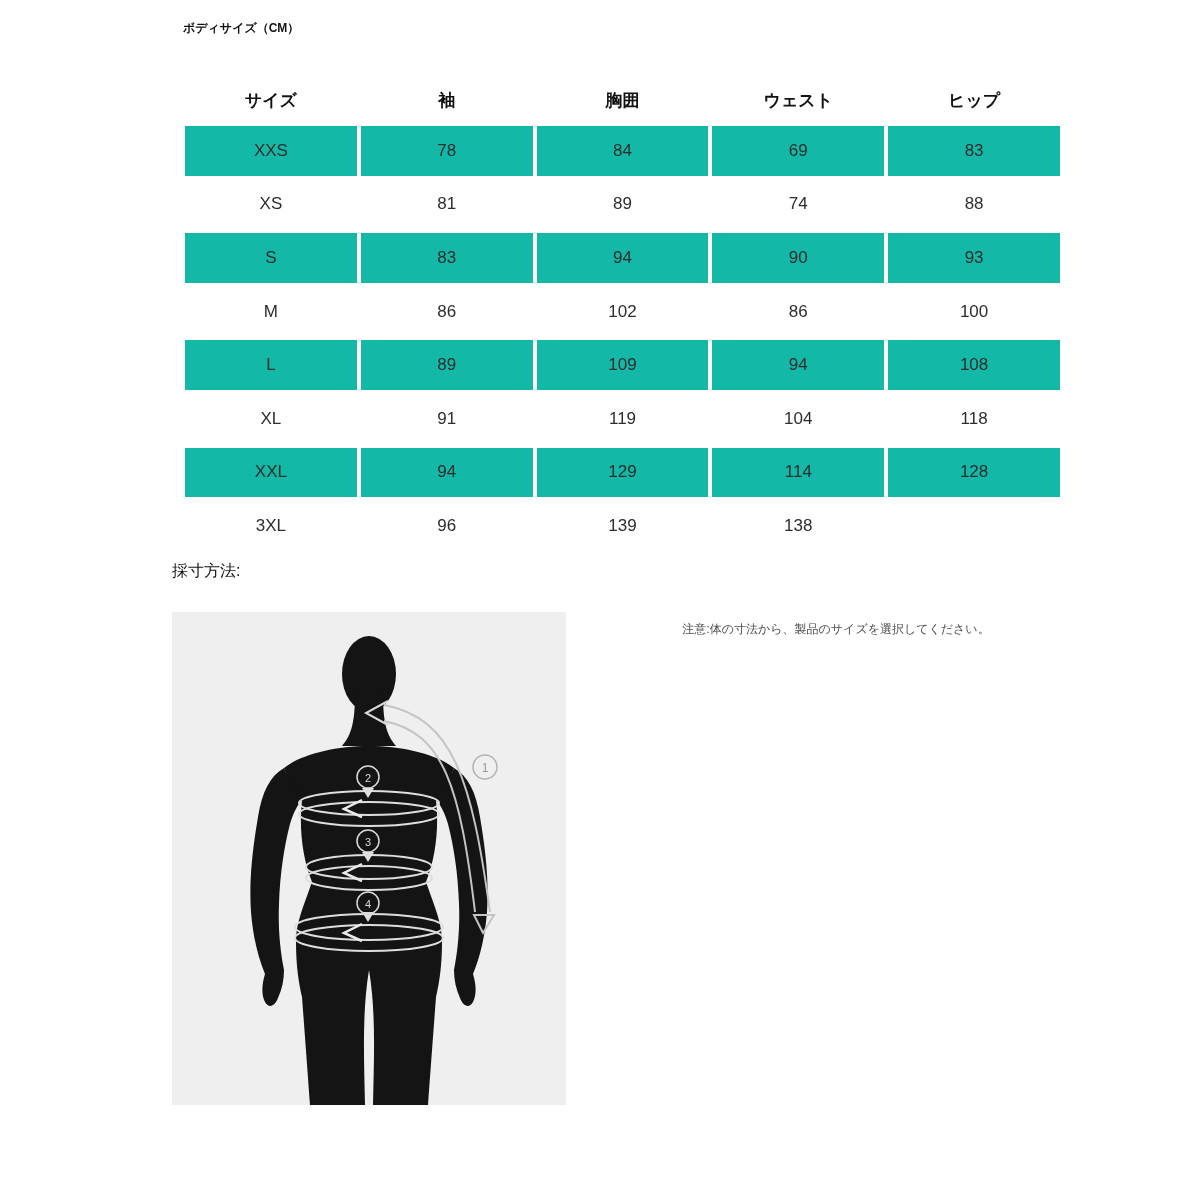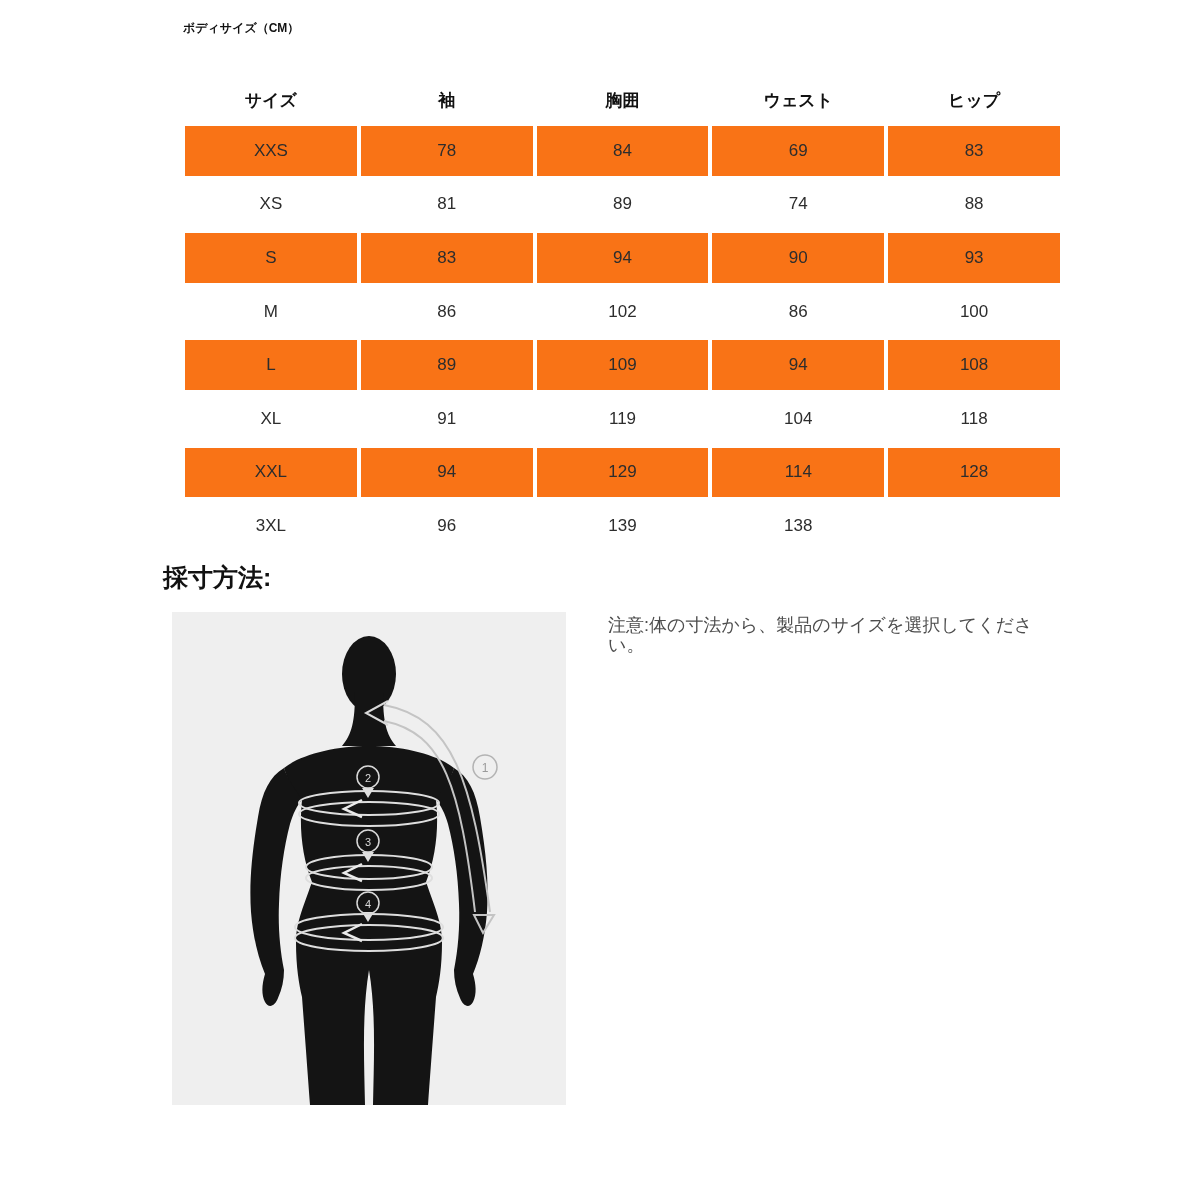--- a/index.html
+++ b/index.html
@@ -23,33 +23,33 @@
   }
   .data-row {
     display:grid; grid-template-columns:repeat(5,1fr); gap:4px;
     height:53.6px;
   }
   .data-row > div {
     display:flex; align-items:center; justify-content:center;
     font-size:17px; color:#2d2d2d; padding:2px 0;
   }
   .data-row.alt > div {
-    background:#f97316; background-clip:content-box;
+    background:#14b8a6; background-clip:content-box;
   }
   .section-heading {
-    position:absolute; left:163px; top:561px;
-    font-size:25px; font-weight:bold; color:#111;
+    position:absolute; left:172px; top:561px;
+    font-size:16px; font-weight:normal; color:#111;
   }
   .figure-panel {
     position:absolute; left:172px; top:612px;
     width:394px; height:493px; background:#efefef; overflow:hidden;
   }
   .instructions {
     position:absolute; left:608px; top:612px; width:456px;
-    font-size:18px; line-height:20px; color:#4d4d4d;
+    font-size:12px; line-height:28px; color:#4d4d4d;text-align:center;
   }
   .instructions p { margin:0 0 20px 0; }
   .instructions p:first-child { margin-top:3px; }
   svg text { font-family:"Liberation Sans","DejaVu Sans",sans-serif; }
 </style>
 </head>
 <body>
 
 <div class="page-title">ボディサイズ（CM）</div>
 

